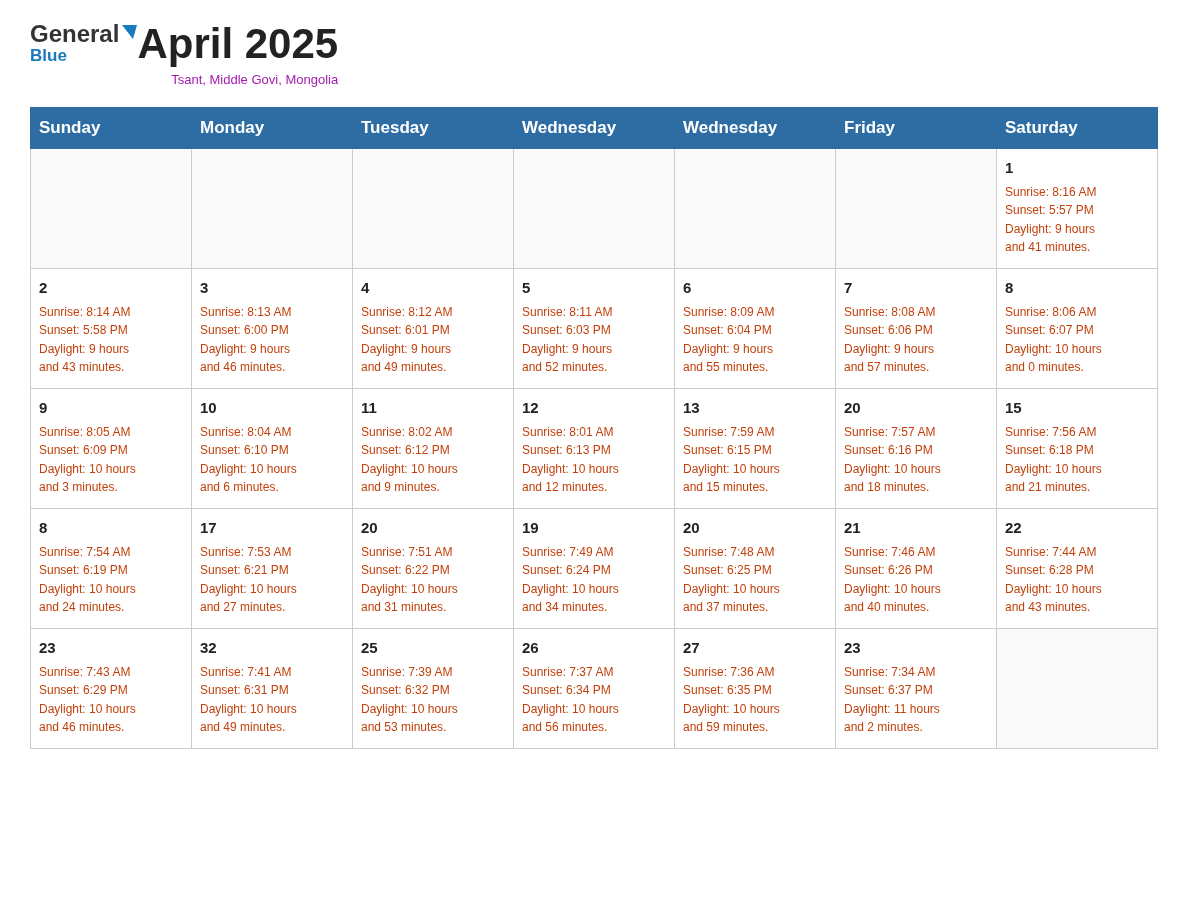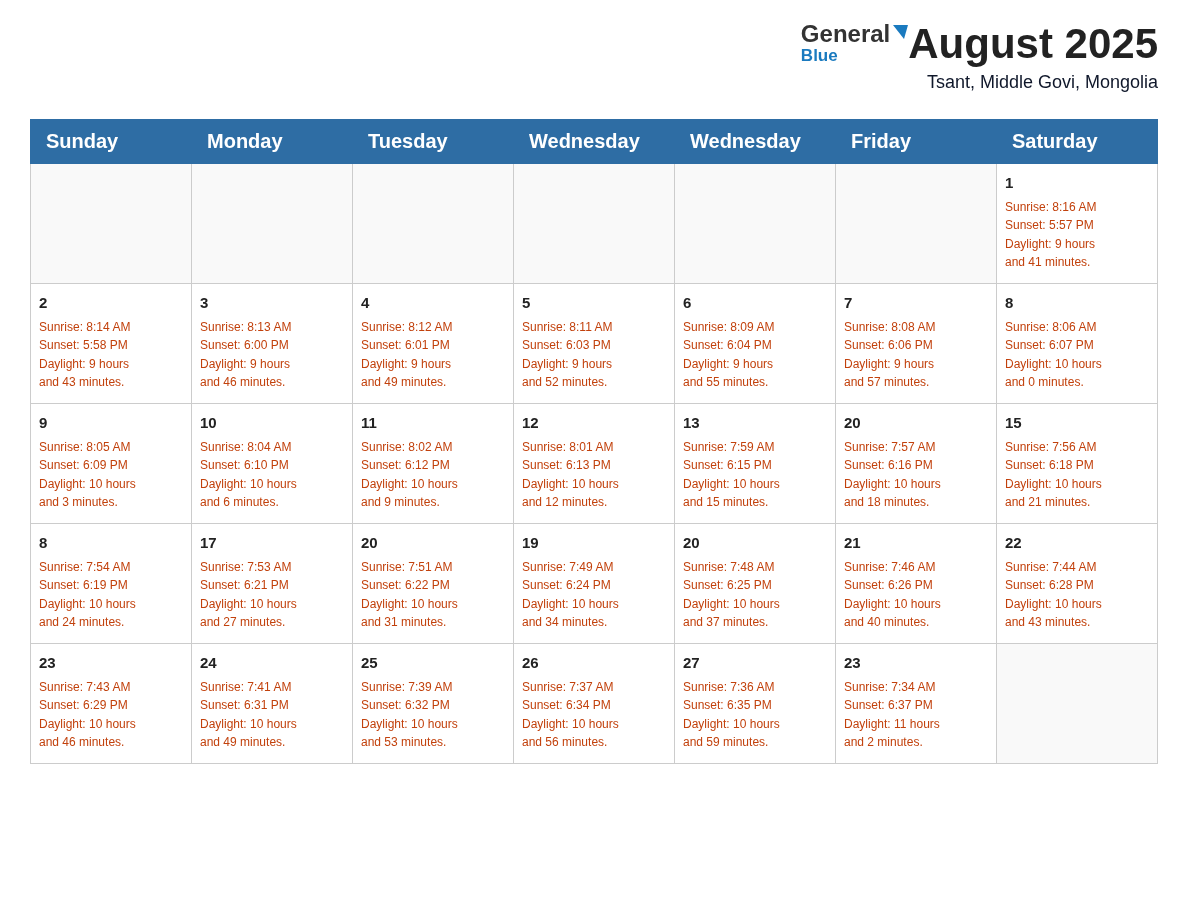--- a/index.html
+++ b/index.html
@@ -5,53 +5,53 @@
     * { box-sizing: border-box; margin: 0; padding: 0; }
     body {
       font-family: Arial, sans-serif;
       background: #fff;
       padding: 20px 30px;
       width: 1188px;
       min-height: 918px;
     }
     .header {
       display: flex;
-      justify-content: flex-end;
+      justify-content: flex-start;
       align-items: flex-start;
-      margin-bottom: 26px;
+      margin-bottom: 20px;
     }
     .logo {
       display: flex;
       flex-direction: column;
       align-items: flex-start;
     }
     .title-block {
       text-align: right;
     }
     .title-block h1 {
       font-size: 42px;
       font-weight: bold;
       color: #222;
       margin-bottom: 4px;
     }
     .title-block .subtitle {
-      font-size: 18px;
-      color: #0f172a;
+      font-size: 13px;
+      color: #a21caf;
     }
     .calendar {
       width: 100%;
       border-collapse: collapse;
       margin-top: 10px;
     }
     .calendar thead tr th {
       background-color: #2e6da4;
       color: #fff;
-      padding: 10px 15px;
+      padding: 10px 8px;
       text-align: left;
-      font-size: 20px;
+      font-size: 17px;
       font-weight: bold;
       border: 1px solid #2e6da4;
     }
     .calendar tbody tr td {
       vertical-align: top;
       padding: 8px 8px;
       border: 1px solid #ccc;
       font-size: 12.5px;
       color: #333;
       line-height: 1.5;
@@ -108,21 +108,21 @@
 
 <div class="header">
   <div class="logo">
     <div class="logo-wrapper">
       <span class="logo-text-general">General</span>
         <span class="logo-triangle"></span>
     </div>
     <span class="logo-text-blue">Blue</span>
   </div>
   <div class="title-block">
-    <h1>August 2025</h1>
+    <h1>April 2025</h1>
     <div class="subtitle">Tsant, Middle Govi, Mongolia</div>
   </div>
 </div>
 
 <table class="calendar">
   <thead>
     <tr>
     <th>Sunday</th>
         <th>Monday</th>
         <th>Tuesday</th>
@@ -234,21 +234,21 @@
           <span class="day-number">22</span>
           <div class="day-info">Sunrise: 7:44 AM<br>Sunset: 6:28 PM<br>Daylight: 10 hours<br>and 43 minutes.</div>
         </td>
       </tr>
       <tr>
         <td>
           <span class="day-number">23</span>
           <div class="day-info">Sunrise: 7:43 AM<br>Sunset: 6:29 PM<br>Daylight: 10 hours<br>and 46 minutes.</div>
         </td>
         <td>
-          <span class="day-number">24</span>
+          <span class="day-number">32</span>
           <div class="day-info">Sunrise: 7:41 AM<br>Sunset: 6:31 PM<br>Daylight: 10 hours<br>and 49 minutes.</div>
         </td>
         <td>
           <span class="day-number">25</span>
           <div class="day-info">Sunrise: 7:39 AM<br>Sunset: 6:32 PM<br>Daylight: 10 hours<br>and 53 minutes.</div>
         </td>
         <td>
           <span class="day-number">26</span>
           <div class="day-info">Sunrise: 7:37 AM<br>Sunset: 6:34 PM<br>Daylight: 10 hours<br>and 56 minutes.</div>
         </td>

